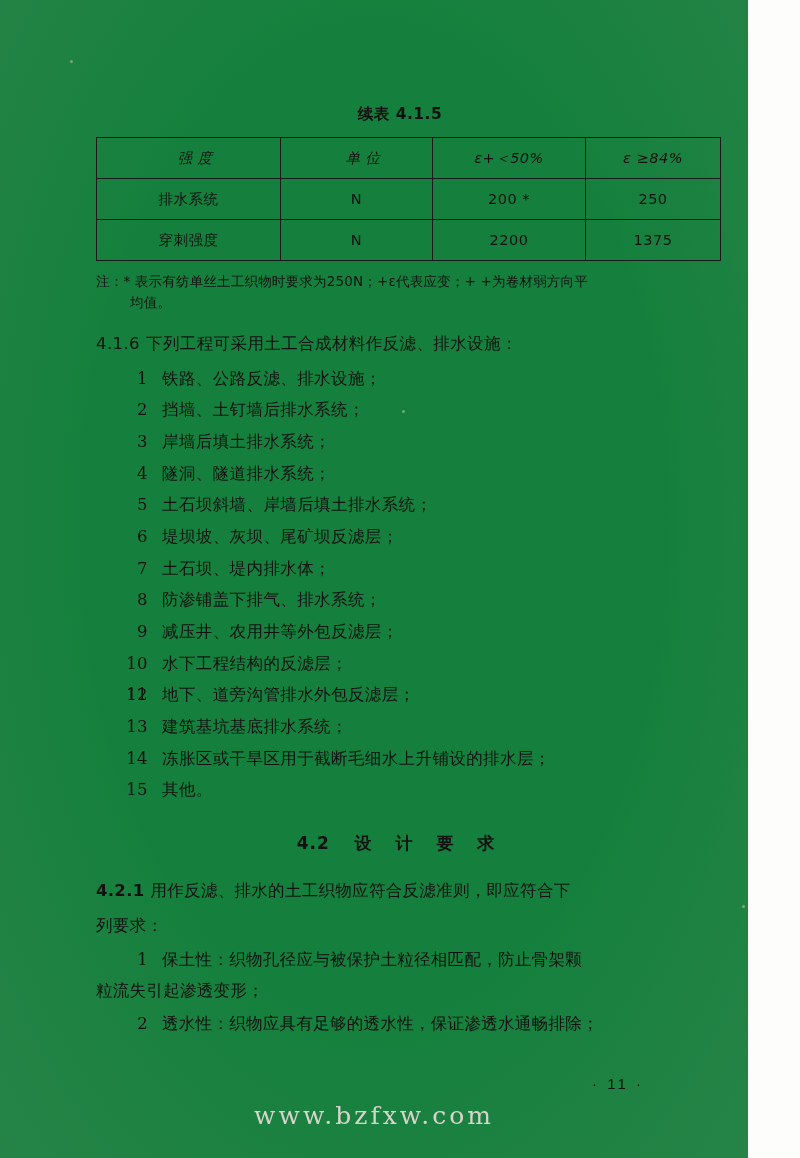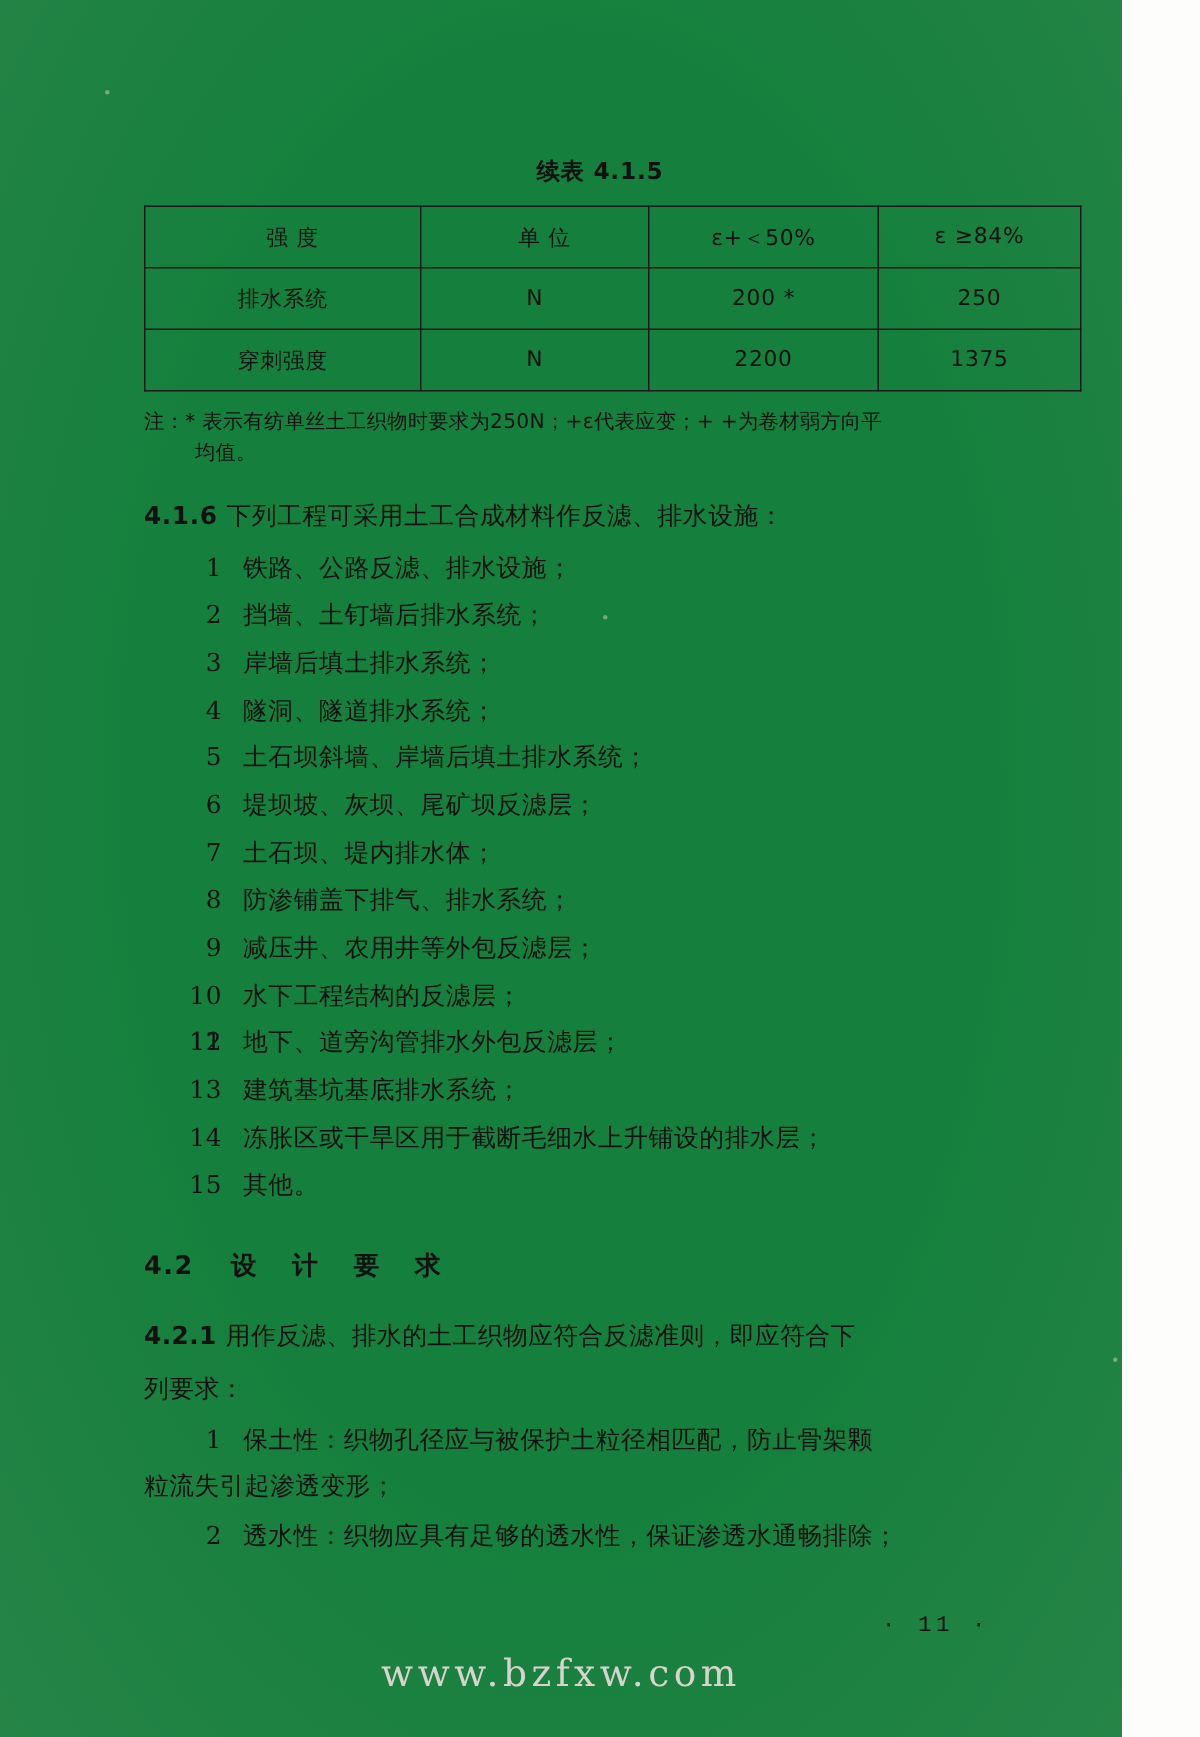--- a/index.html
+++ b/index.html
@@ -53,20 +53,21 @@
   table.spec td {
     border: 1px solid #1a1a1a;
     height: 38px;
     text-align: center;
     vertical-align: middle;
     font-size: 14.5px;
     letter-spacing: 0.5px;
   }
   table.spec tr:first-child td {
     font-weight: normal;
+    font-style: italic;
   }
   .col1 { width: 168px; }
   .col2 { width: 136px; }
   .col3 { width: 150px; }
   .col4 { width: 132px; }
   .sp-wide { letter-spacing: 14px; padding-left: 14px; }
 
   .note {
     margin-top: 10px;
     font-size: 13.5px;
@@ -80,21 +81,21 @@
     text-indent: 0;
     padding-left: 0;
   }
   .clause {
     margin-top: 16px;
     font-size: 16.5px;
     line-height: 1.8;
     letter-spacing: 0.4px;
   }
   .clause .num {
-    font-weight: bold;
+    font-weight: normal;
     margin-right: 6px;
   }
   ol.items {
     list-style: none;
     margin: 4px 0 0 0;
     padding: 0;
   }
   ol.items li {
     font-size: 16.5px;
     line-height: 1.92;
@@ -103,21 +104,21 @@
     position: relative;
   }
   ol.items li .idx {
     position: absolute;
     left: 0;
     width: 52px;
     text-align: right;
     font-family: "DejaVu Serif", "Liberation Serif", serif;
   }
   .section-head {
-    text-align: left;
+    text-align: center;
     font-size: 17px;
     font-weight: bold;
     margin: 26px 0 20px 0;
     letter-spacing: 2px;
   }
   .section-head .sh-num { letter-spacing: 1px; }
   .section-head .sh-txt { letter-spacing: 9px; padding-left: 9px; }
   .para {
     font-size: 16.5px;
     line-height: 1.9;
@@ -141,25 +142,25 @@
     text-align: right;
     font-family: "DejaVu Serif", "Liberation Serif", serif;
   }
   .sub .cont {
     display: block;
     padding-left: 0;
     margin-left: -66px;
   }
   .pagenum {
     position: absolute;
-    right: 88px;
+    right: 104px;
     bottom: 66px;
     font-size: 15px;
     letter-spacing: 3px;
-    font-family: Liberation Mono, monospace;
+    font-family: Liberation Sans, sans-serif;
   }
   .watermark {
     position: absolute;
     left: 0;
     right: 0;
     bottom: 28px;
     text-align: center;
     font-size: 25px;
     letter-spacing: 3px;
     color: #d8d4cc;

